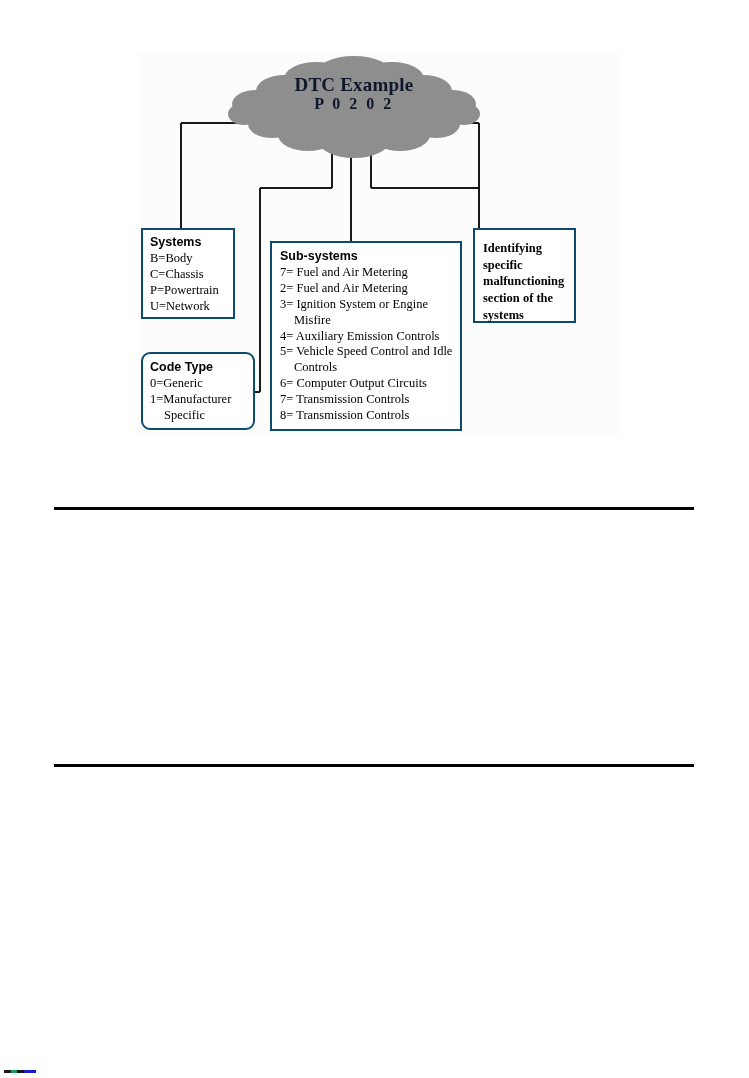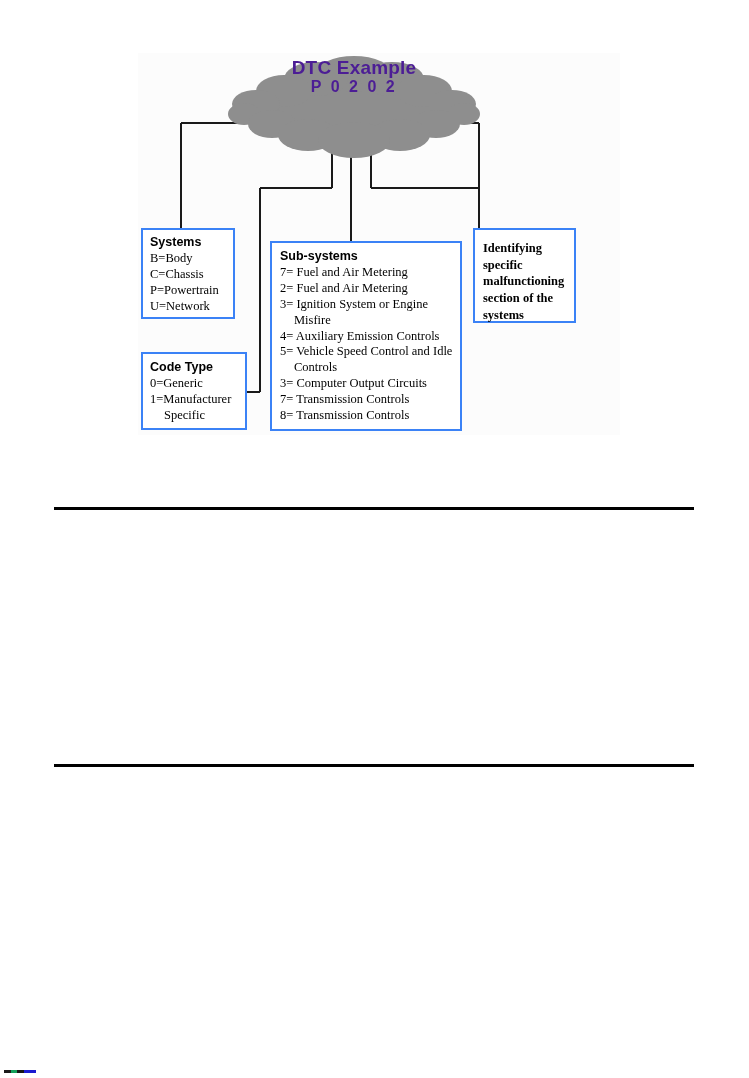--- a/index.html
+++ b/index.html
@@ -38,45 +38,45 @@
     position: absolute;
     left: 228px;
     top: 52px;
     width: 252px;
     height: 110px;
   }
   .cloud-wrap svg { display: block; }
   .cloud-text {
     position: absolute;
     left: 0;
-    top: 5px;
+    top: 22px;
     width: 252px;
     text-align: center;
-    font-family: Liberation Sans, sans-serif;
+    font-family: Liberation Serif, serif;
     font-weight: bold;
-    color: #4c1d95;
+    color: #0f172a;
     line-height: 1.12;
     letter-spacing: 0.2px;
   }
   .cloud-line1 { font-size: 19px; }
   .cloud-line2 { font-size: 16px; letter-spacing: 2.5px; }
 
   
   .connectors {
     position: absolute;
     left: 0; top: 0;
     width: 749px; height: 460px;
     pointer-events: none;
   }
 
   
   .box {
     position: absolute;
     background: #ffffff;
-    border: 2px solid #3b82f6;
+    border: 2px solid #0c4a6e;
     box-sizing: border-box;
   }
   .box-title {
     font-family: "Liberation Sans", sans-serif;
     font-weight: bold;
     font-size: 12.5px;
     color: #000;
     margin: 0 0 1px 0;
     line-height: 1.2;
   }
@@ -92,23 +92,24 @@
   #box-systems {
     left: 141px;
     top: 228px;
     width: 94px;
     height: 91px;
     padding: 5px 0 0 7px;
   }
   #box-codetype {
     left: 141px;
     top: 352px;
-    width: 106px;
+    width: 114px;
     height: 78px;
     padding: 6px 0 12px 7px;
+    border-radius: 9px;
   }
   #box-subsystems {
     left: 270px;
     top: 241px;
     width: 192px;
     height: 190px;
     padding: 6px 0 12px 8px;
   }
   #box-identify {
     left: 473px;
@@ -215,21 +216,21 @@
 
   <div class="box" id="box-subsystems">
     <div class="box-title">Sub-systems</div>
     <div class="box-line">7= Fuel and Air Metering</div>
     <div class="box-line">2= Fuel and Air Metering</div>
     <div class="box-line">3= Ignition System or Engine</div>
     <div class="box-line indent">Misfire</div>
     <div class="box-line">4= Auxiliary Emission Controls</div>
     <div class="box-line">5= Vehicle Speed Control and Idle</div>
     <div class="box-line indent">Controls</div>
-    <div class="box-line">3= Computer Output Circuits</div>
+    <div class="box-line">6= Computer Output Circuits</div>
     <div class="box-line">7= Transmission Controls</div>
     <div class="box-line">8= Transmission Controls</div>
   </div>
 
   <div class="box" id="box-identify">
     <div class="box-line">Identifying</div>
     <div class="box-line">specific</div>
     <div class="box-line">malfunctioning</div>
     <div class="box-line">section of the</div>
     <div class="box-line">systems</div>

